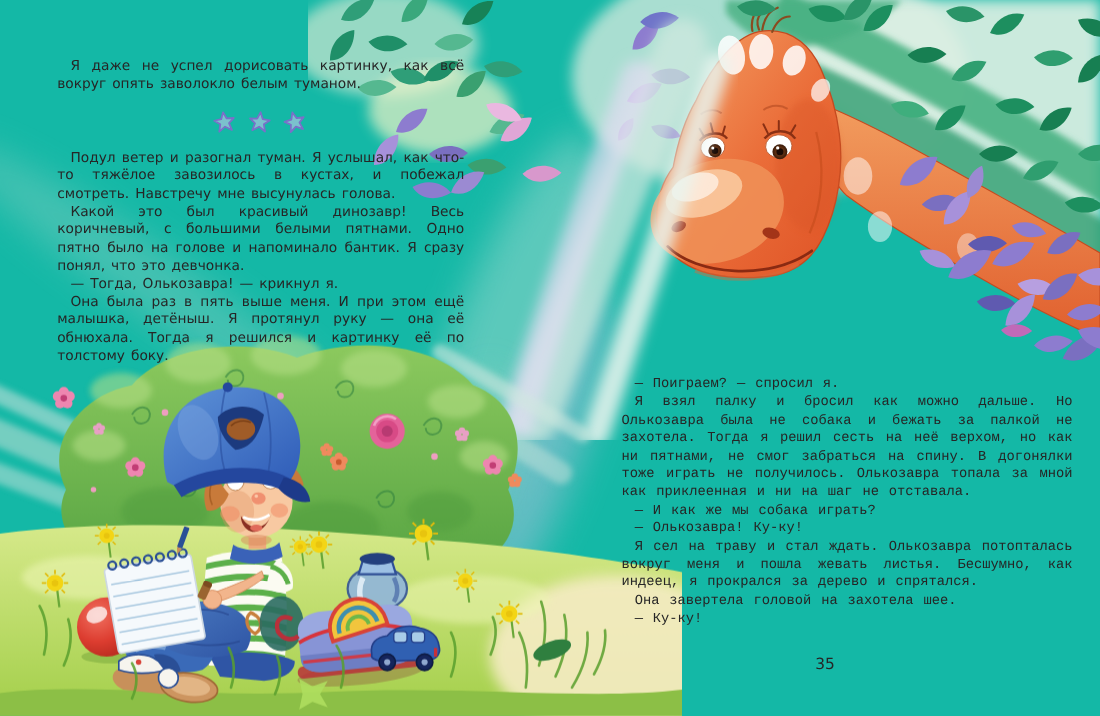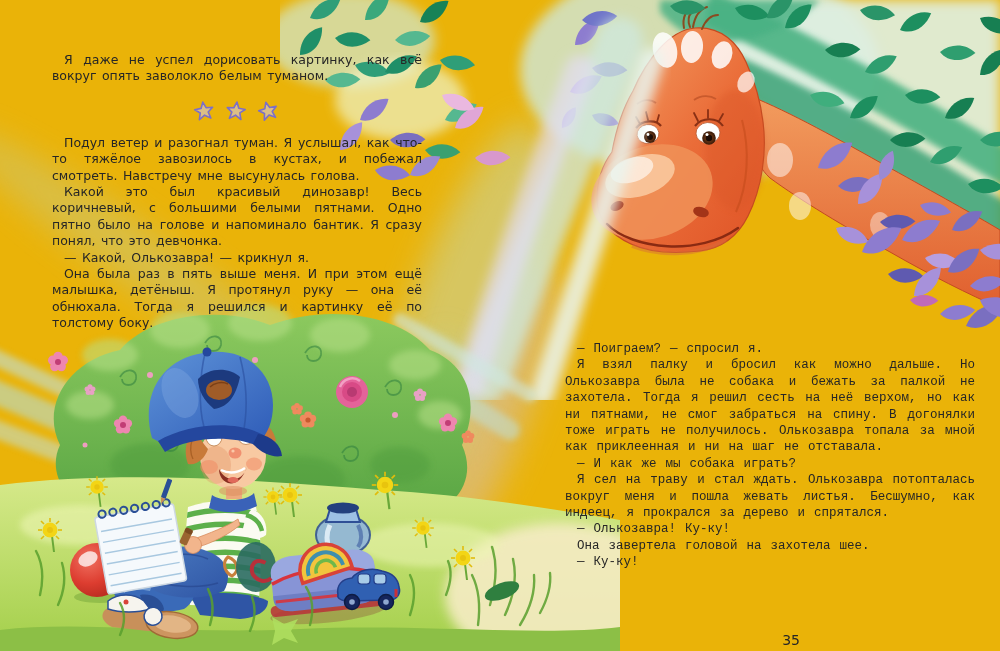--- a/index.html
+++ b/index.html
@@ -1,31 +1,31 @@
 <!DOCTYPE html>
 <html><head>
 <meta charset="utf-8">
 <style>
   html,body{margin:0;padding:0;background:#ffffff;}
-  .spread{position:relative;width:1000px;height:651px;background:#eab308;overflow:hidden;
+  .spread{position:relative;width:1000px;height:651px;background:#14b8a6;overflow:hidden;
           font-family:"DejaVu Sans","Liberation Sans",sans-serif;}
   .bgstreak{position:absolute;border-radius:50%;filter:blur(16px);}
   .s1{left:-80px;top:235px;width:460px;height:60px;background:rgba(178,216,204,0.30);transform:rotate(35deg);}
   .s2{left:405px;top:110px;width:105px;height:430px;background:rgba(188,224,218,0.42);transform:rotate(20deg);}
   .s3{left:468px;top:255px;width:62px;height:300px;background:rgba(206,196,234,0.42);transform:rotate(20deg);}
   .s4{left:380px;top:330px;width:60px;height:220px;background:rgba(170,215,200,0.35);transform:rotate(24deg);}
   .illus{position:absolute;}
   .dino{left:280px;top:0;width:720px;height:400px;}
   .boy{left:0;top:295px;width:620px;height:356px;}
   .text-block{position:absolute;color:#262626;font-size:12.5px;line-height:16.4px;text-align:justify;}
   .text-block p{margin:0;text-indent:12px;word-spacing:0.12em;}
   .left-text{left:52px;top:52px;width:370px;}
   .right-text{left:565px;top:341px;width:410px;font-family:Liberation Mono, monospace;}
   .stars{text-align:center;margin:15px 0 13px;height:22px;}
-  .page-number{position:absolute;left:700px;top:632px;width:100px;text-align:right;
+  .page-number{position:absolute;left:700px;top:596px;width:100px;text-align:center;
                font-size:14px;color:#262626;}
 </style>
 </head>
 <body>
 
 <div class="spread">
 
   <div class="bgstreak s1"></div>
   <div class="bgstreak s2"></div>
   <div class="bgstreak s3"></div>
@@ -530,28 +530,28 @@
       <svg width="96" height="22" viewBox="0 0 96 22">
         <g stroke="#7b6fc9" stroke-width="1.6" fill="#cfc8ec" fill-opacity="0.55" stroke-linejoin="round">
           <path transform="translate(6,2) rotate(-8 9 9)" d="M9,0 L11.5,6 L18,6.5 L13,10.5 L14.8,17 L9,13.2 L3.2,17 L5,10.5 L0,6.5 L6.5,6 Z"></path>
           <path transform="translate(38,2) rotate(6 9 9)" d="M9,0 L11.5,6 L18,6.5 L13,10.5 L14.8,17 L9,13.2 L3.2,17 L5,10.5 L0,6.5 L6.5,6 Z"></path>
           <path transform="translate(70,2) rotate(-14 9 9)" d="M9,0 L11.5,6 L18,6.5 L13,10.5 L14.8,17 L9,13.2 L3.2,17 L5,10.5 L0,6.5 L6.5,6 Z"></path>
         </g>
       </svg>
     </div>
     <p>Подул ветер и разогнал туман. Я услышал, как что-то тяжёлое завозилось в кустах, и побежал смотреть. Навстречу мне высунулась голова.</p>
     <p>Какой это был красивый динозавр! Весь коричневый, с большими белыми пятнами. Одно пятно было на голове и напоминало бантик. Я сразу понял, что это девчонка.</p>
-    <p>— Какой, Олькозавра! — крикнул я.</p>
+    <p>— Тогда, Олькозавра! — крикнул я.</p>
     <p>Она была раз в пять выше меня. И при этом ещё малышка, детёныш. Я протянул руку — она её обнюхала. Тогда я решился и картинку её по толстому боку.</p>
   </div>
 
   <div class="text-block right-text">
     <p>— Поиграем? — спросил я.</p>
     <p>Я взял палку и бросил как можно дальше. Но Олькозавра была не собака и бежать за палкой не захотела. Тогда я решил сесть на неё верхом, но как ни пятнами, не смог забраться на спину. В догонялки тоже играть не получилось. Олькозавра топала за мной как приклеенная и ни на шаг не отставала.</p>
     <p>— И как же мы собака играть?</p>
+    <p>— Олькозавра! Ку-ку!</p>
     <p>Я сел на траву и стал ждать. Олькозавра потопталась вокруг меня и пошла жевать листья. Бесшумно, как индеец, я прокрался за дерево и спрятался.</p>
-    <p>— Олькозавра! Ку-ку!</p>
     <p>Она завертела головой на захотела шее.</p>
     <p>— Ку-ку!</p>
   </div>
 
   <div class="page-number">35</div>
 </div>
 
 </body></html>

